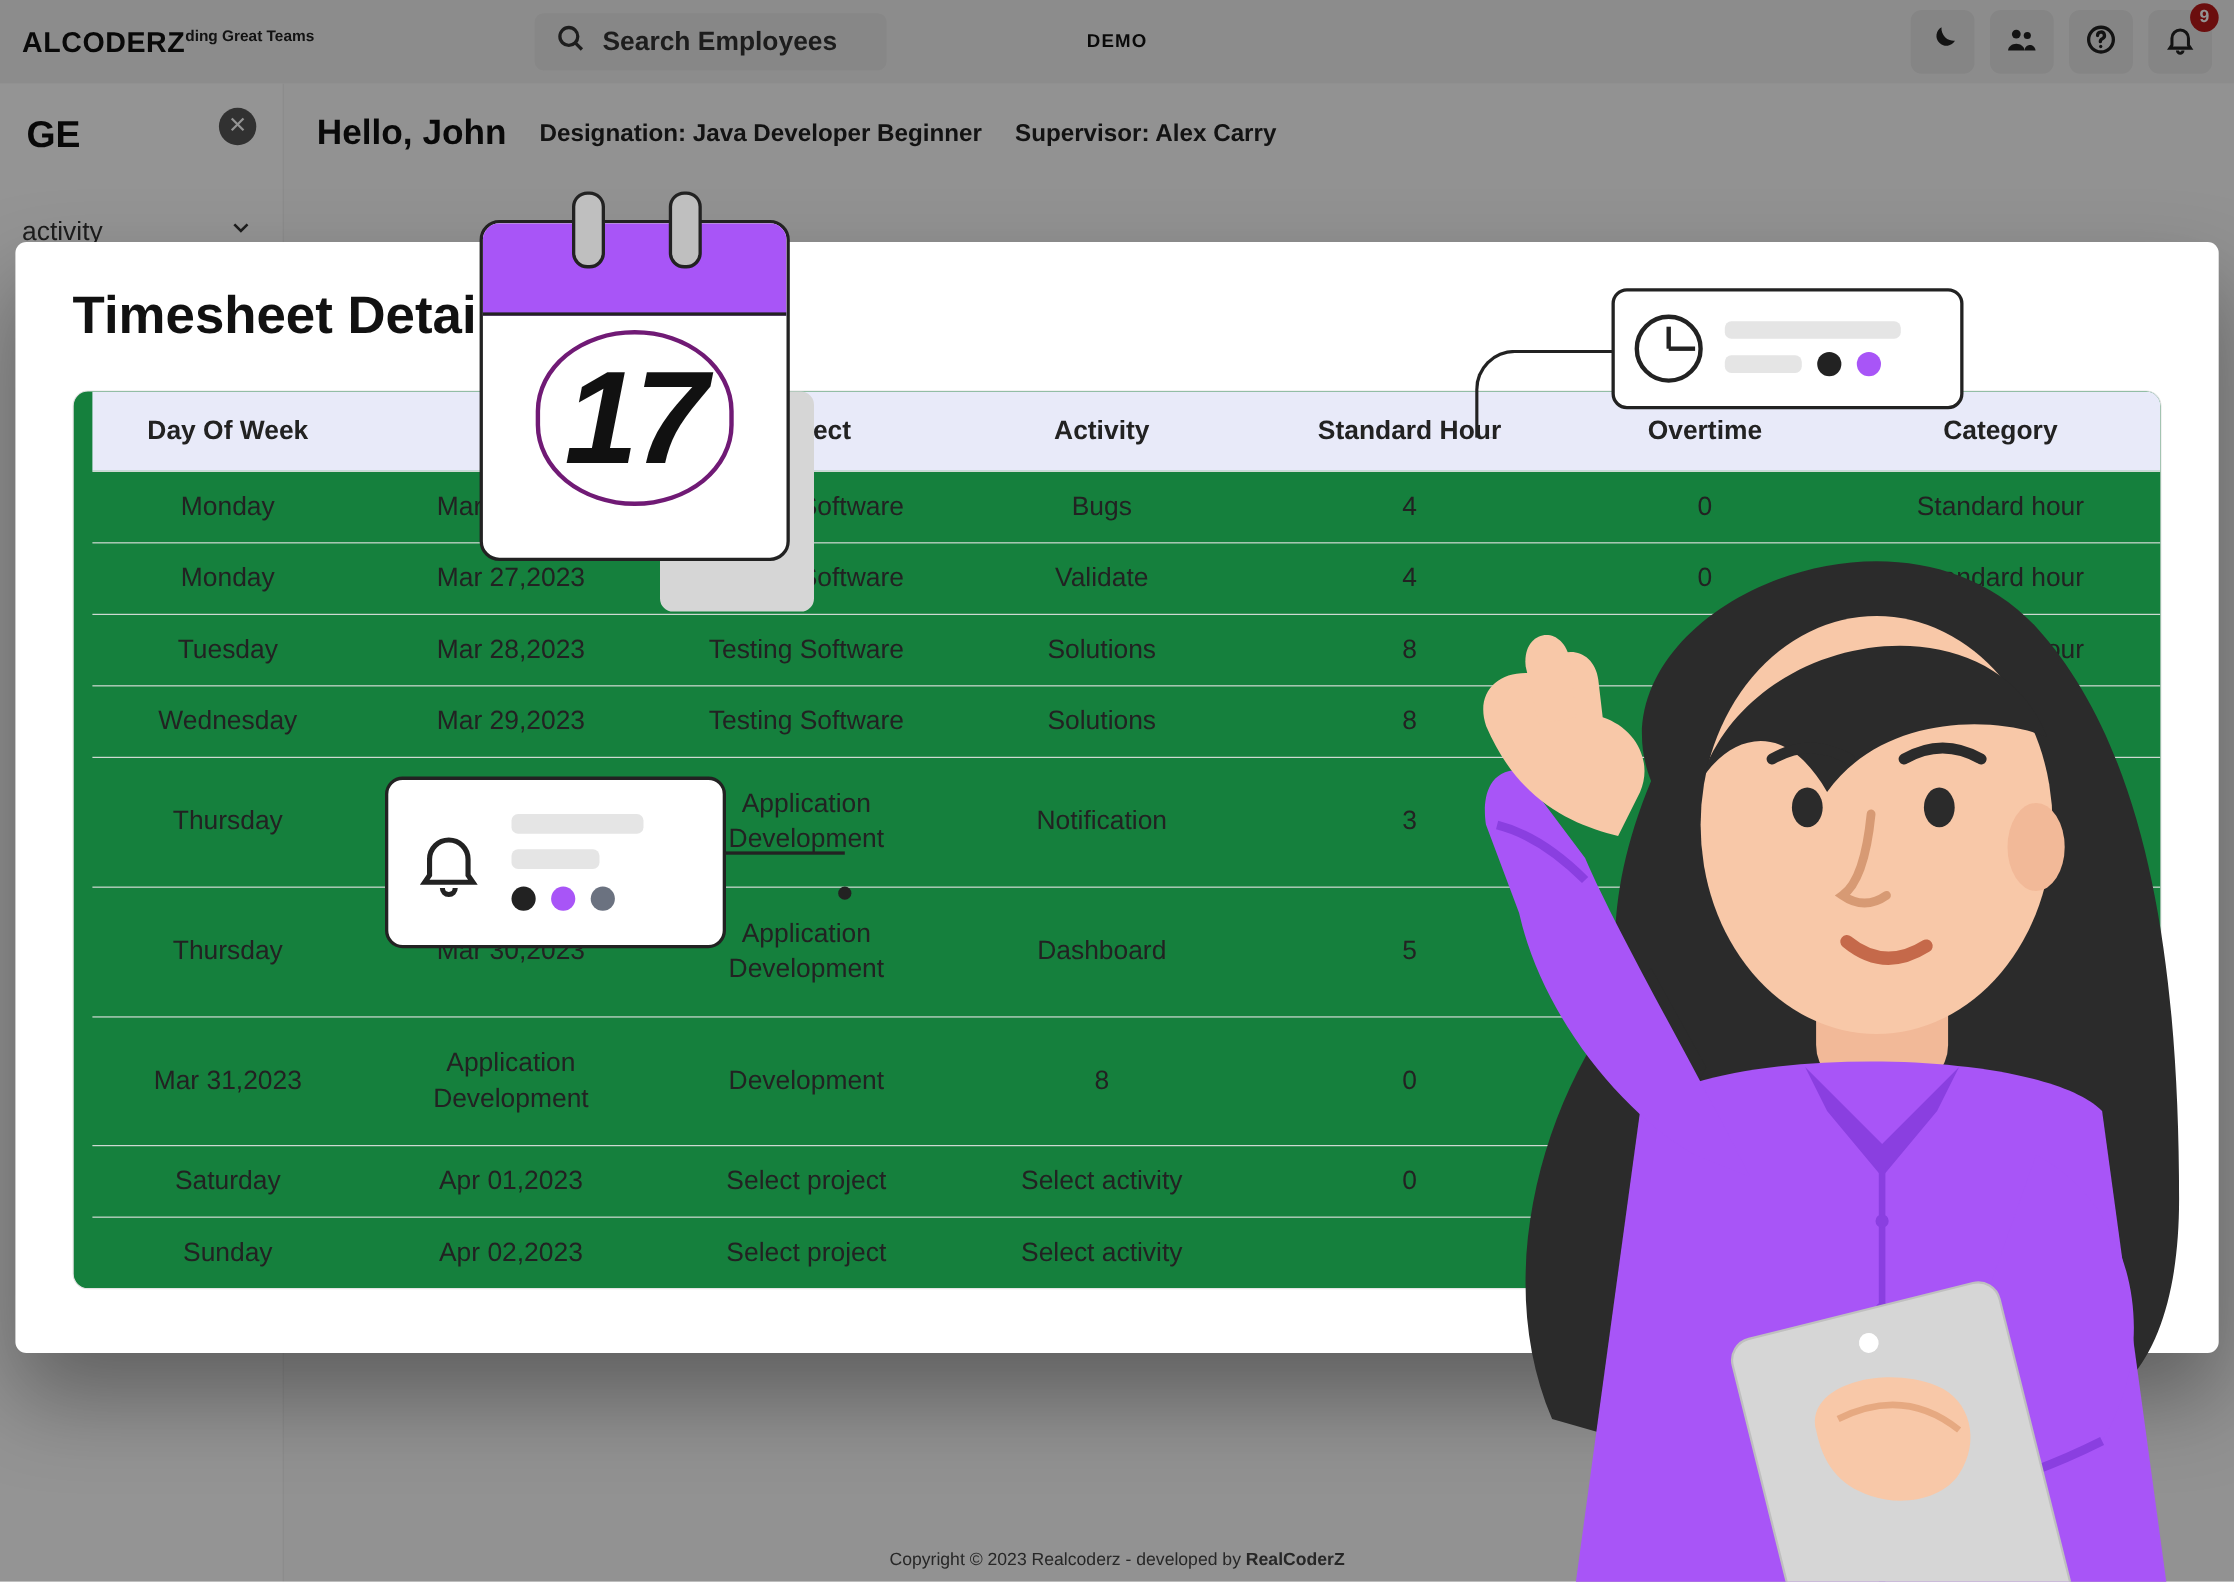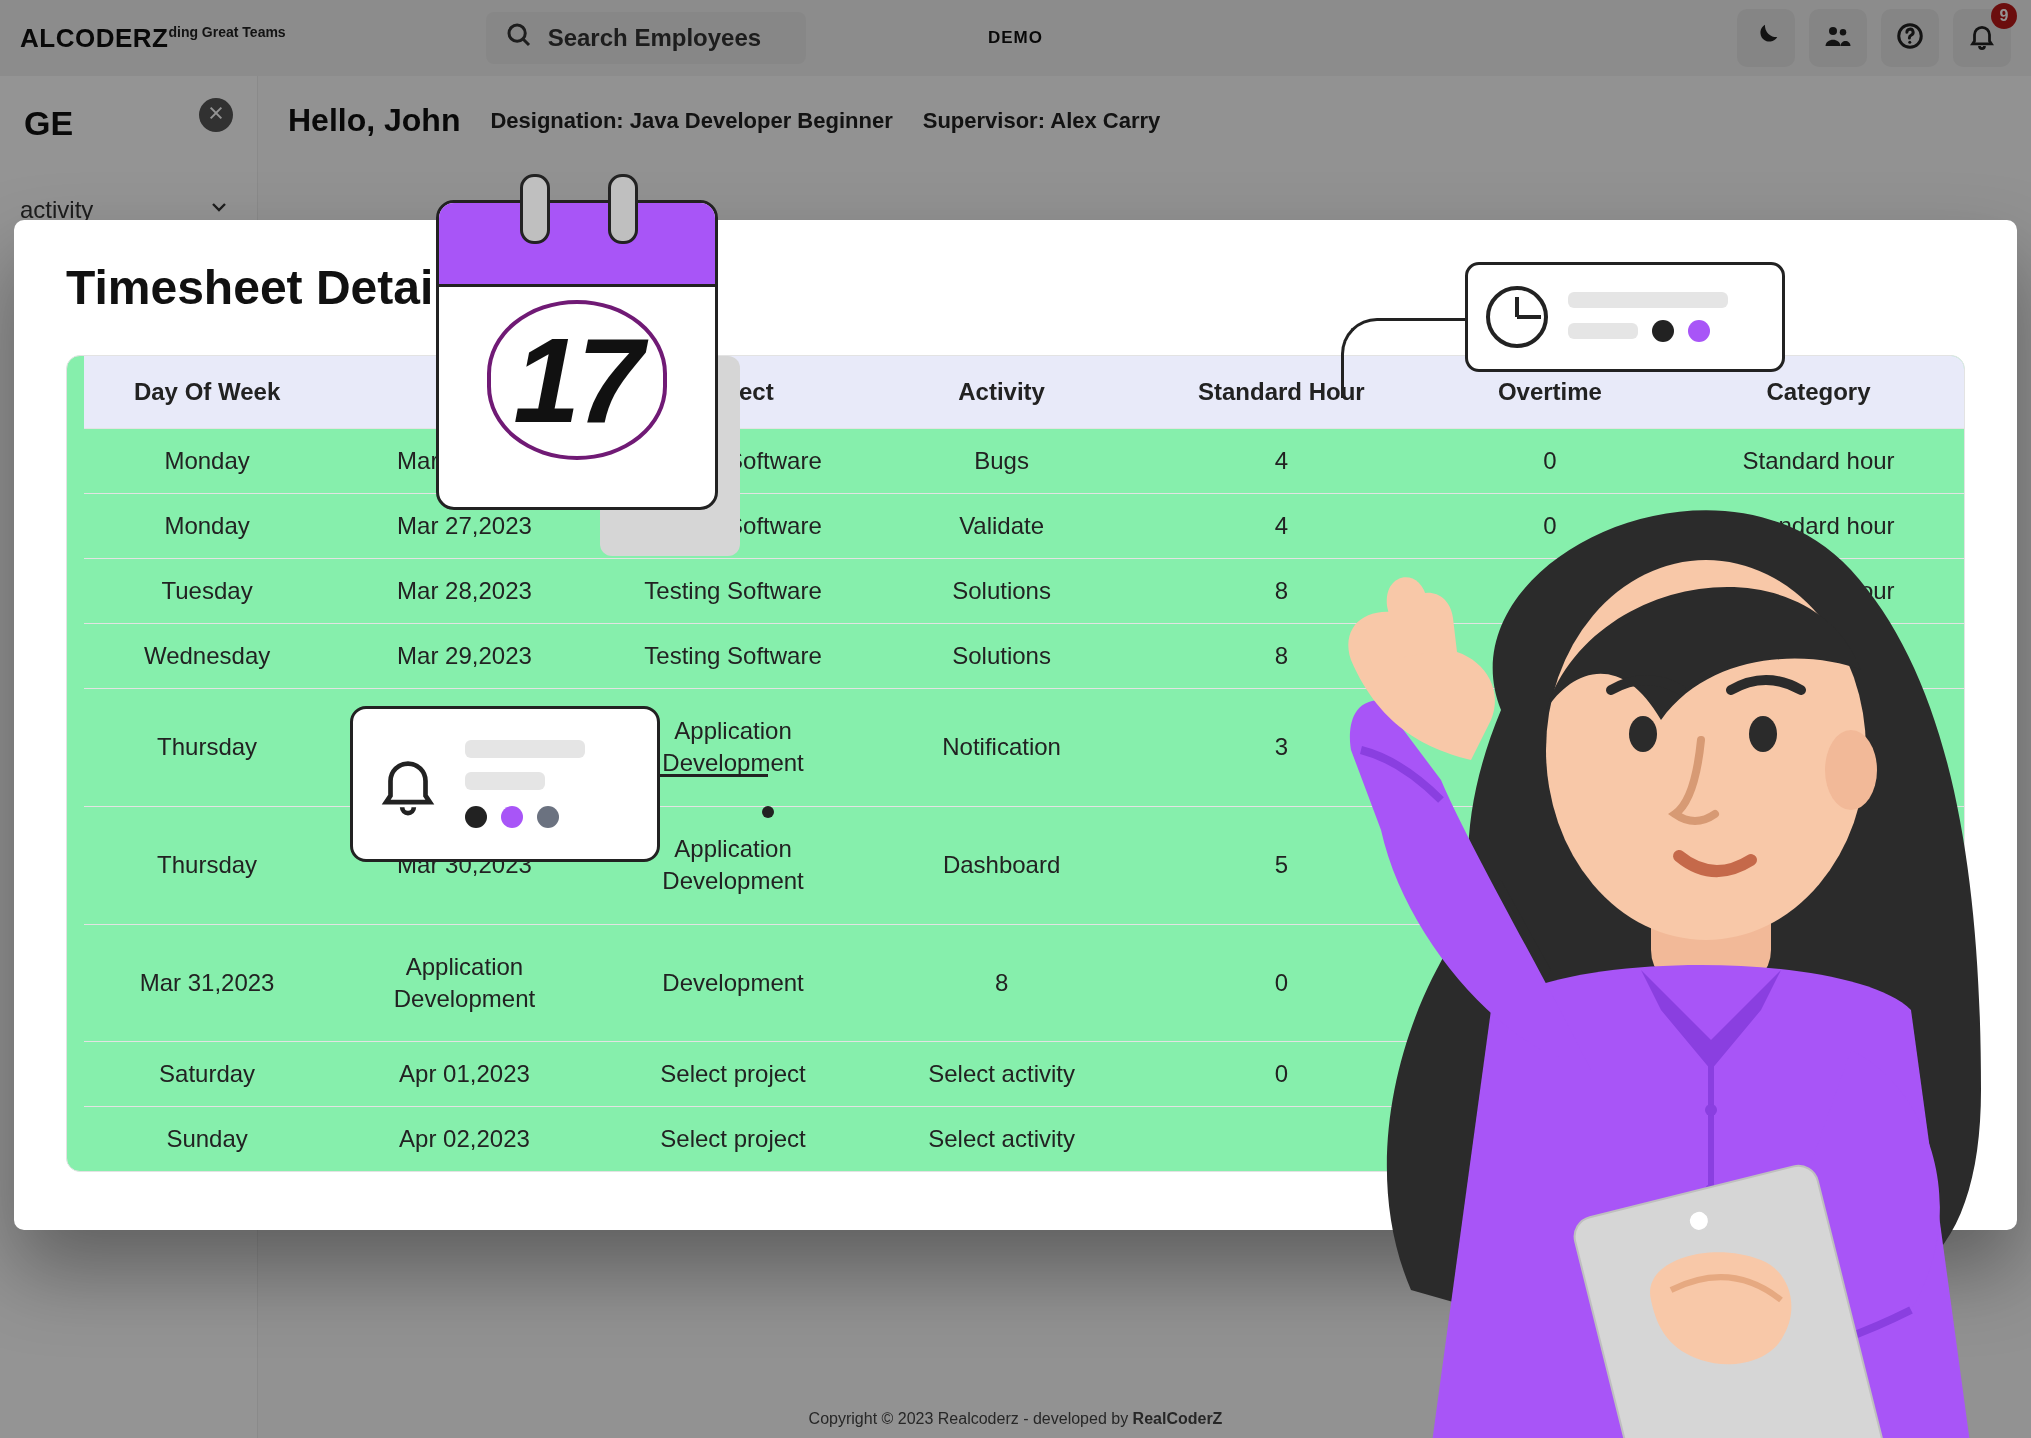--- a/index.html
+++ b/index.html
@@ -136,21 +136,21 @@
   .modal h1 {
     margin:0 0 40px 0;
     font-size:48px; font-weight:800;
   }
 
   .sheet {
     width:100%;
     border-radius:14px;
     overflow:hidden;
     border:1px solid var(--border);
-    background:#86efac;
+    background:#15803d;
     padding-left:17px;
   }
   .sheet .hdr {
     display:grid;
     grid-template-columns: 1.1fr 1.2fr 1.2fr 1.2fr 1.3fr 1.1fr 1.3fr;
     background: var(--table-header);
     font-weight:800; font-size:24px;
     color:#222;
   }
   .sheet .hdr > div { padding: 22px 14px; text-align:center; }

